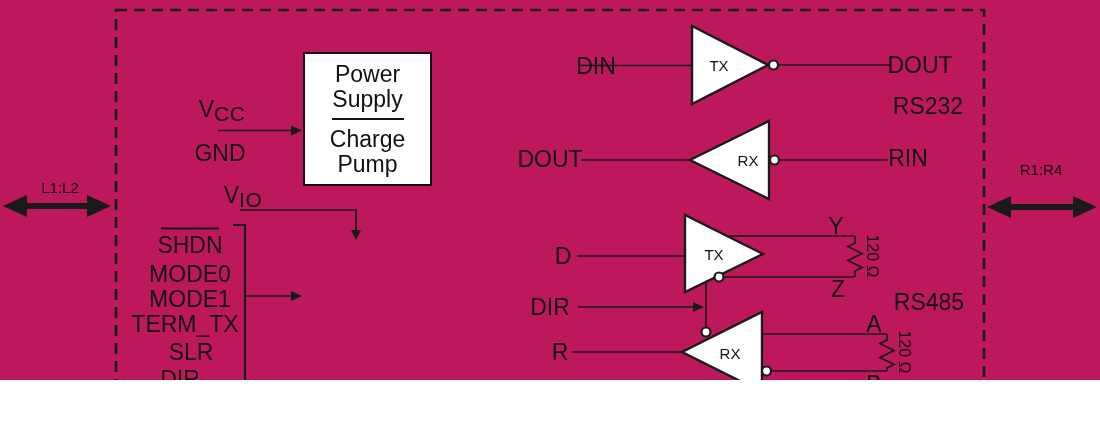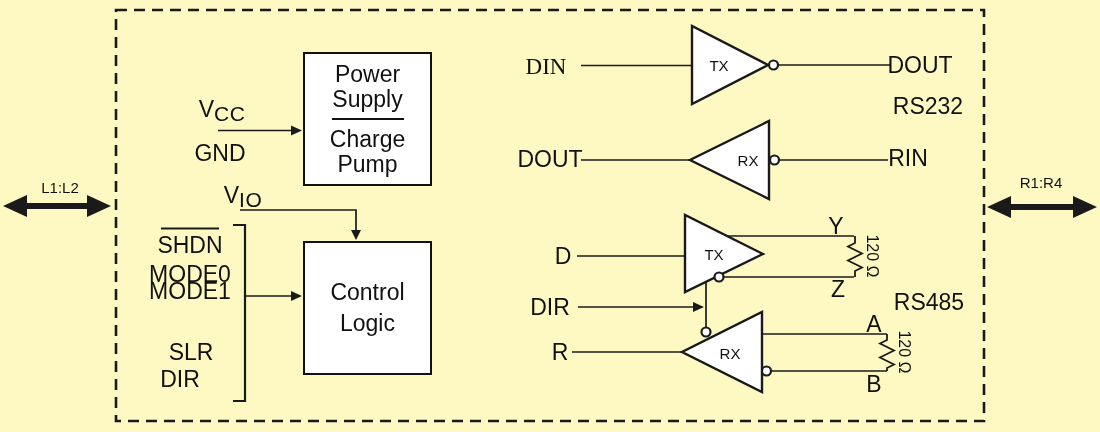--- a/index.html
+++ b/index.html
@@ -1,17 +1,17 @@
 <!DOCTYPE html>
 <html><head>
 <meta charset="utf-8">
 <style>
   html,body{margin:0;padding:0;background:#fff;}
   #stage{
-    position:relative;width:1100px;height:432px;background:#fef9c3;overflow:hidden;
+    position:relative;width:1100px;height:380px;background:#be185d;overflow:hidden;
     font-family:"Liberation Sans",sans-serif;color:#111;
   }
   #wires{position:absolute;left:0;top:0;}
   .lbl{
     position:absolute;transform:translate(-50%,-50%);
     font-size:23px;line-height:1;white-space:nowrap;color:#111;
   }
   .sm{font-size:15px;}
   .tiny{font-size:16px;}
   .rot{transform:translate(-50%,-50%) rotate(90deg);}
@@ -99,39 +99,36 @@
   </svg>
 
   <div class="block" style="left:303px;top:52px;width:125px;height:130px;">
     <div>Power</div>
     <div>Supply</div>
     <div class="divider"></div>
     <div>Charge</div>
     <div>Pump</div>
   </div>
 
-  <div class="block" style="left:303px;top:241px;width:125px;height:130px;line-height:31px;">
-    <div>Control</div>
-    <div>Logic</div>
-  </div>
 
   <div class="lbl sm" style="left:60px;top:187px;">L1:L2</div>
-  <div class="lbl sm" style="left:1041px;top:182px;">R1:R4</div>
+  <div class="lbl sm" style="left:1041px;top:169px;">R1:R4</div>
 
   <div class="lbl" style="left:222px;top:111px;"><span>V</span><span class="subscr">CC</span></div>
   <div class="lbl" style="left:220px;top:153px;">GND</div>
   <div class="lbl" style="left:243px;top:197px;"><span>V</span><span class="subscr">IO</span></div>
 
   <div class="lbl" style="left:190px;top:245px;">SHDN</div>
   <div class="lbl" style="left:190px;top:274px;">MODE0</div>
-  <div class="lbl" style="left:190px;top:291px;">MODE1</div>
+  <div class="lbl" style="left:190px;top:299px;">MODE1</div>
+  <div class="lbl" style="left:185px;top:324px;">TERM_TX</div>
   <div class="lbl" style="left:191px;top:352px;">SLR</div>
   <div class="lbl" style="left:180px;top:379px;">DIR</div>
 
-  <div class="lbl" style="left:546px;top:66px;font-family:Liberation Serif, serif;">DIN</div>
+  <div class="lbl" style="left:596px;top:66px;">DIN</div>
   <div class="lbl sm" style="left:719px;top:65px;">TX</div>
   <div class="lbl" style="left:920px;top:65px;">DOUT</div>
   <div class="lbl" style="left:928px;top:106px;">RS232</div>
   <div class="lbl" style="left:550px;top:159px;">DOUT</div>
   <div class="lbl sm" style="left:748px;top:160px;">RX</div>
   <div class="lbl" style="left:908px;top:158px;">RIN</div>
 
   <div class="lbl" style="left:563px;top:256px;">D</div>
   <div class="lbl sm" style="left:714px;top:254px;">TX</div>
   <div class="lbl" style="left:836px;top:226px;">Y</div>

